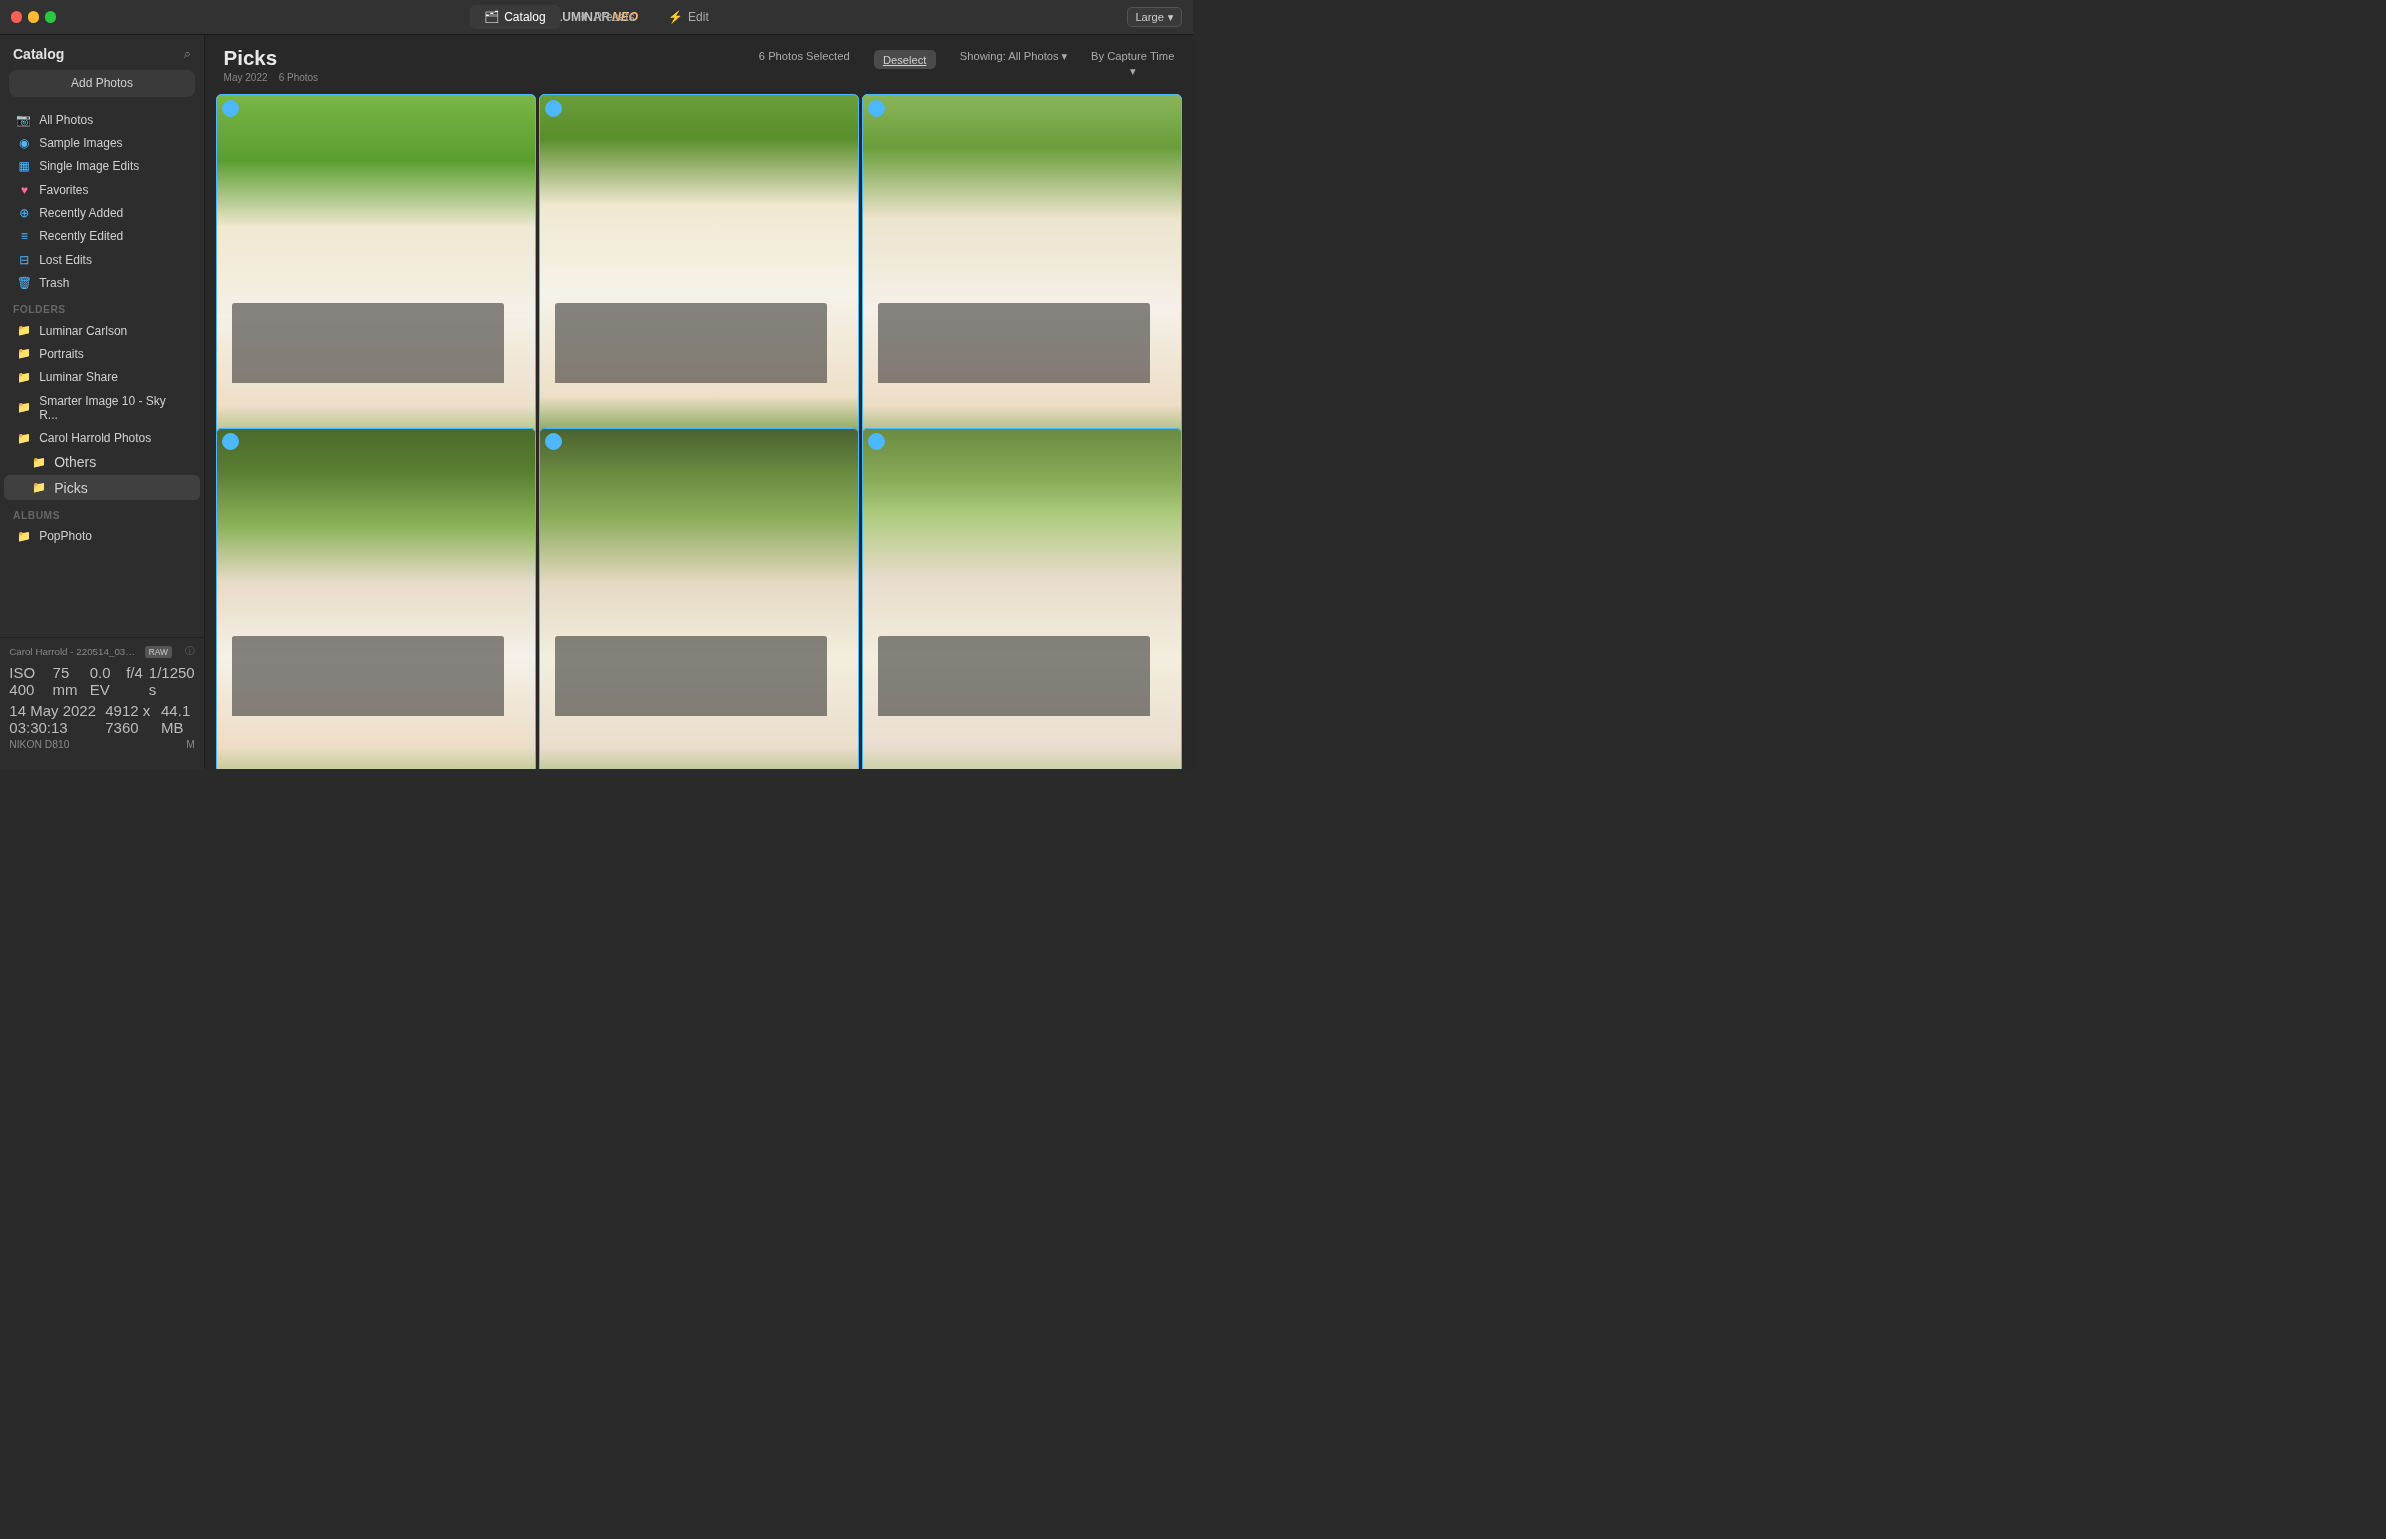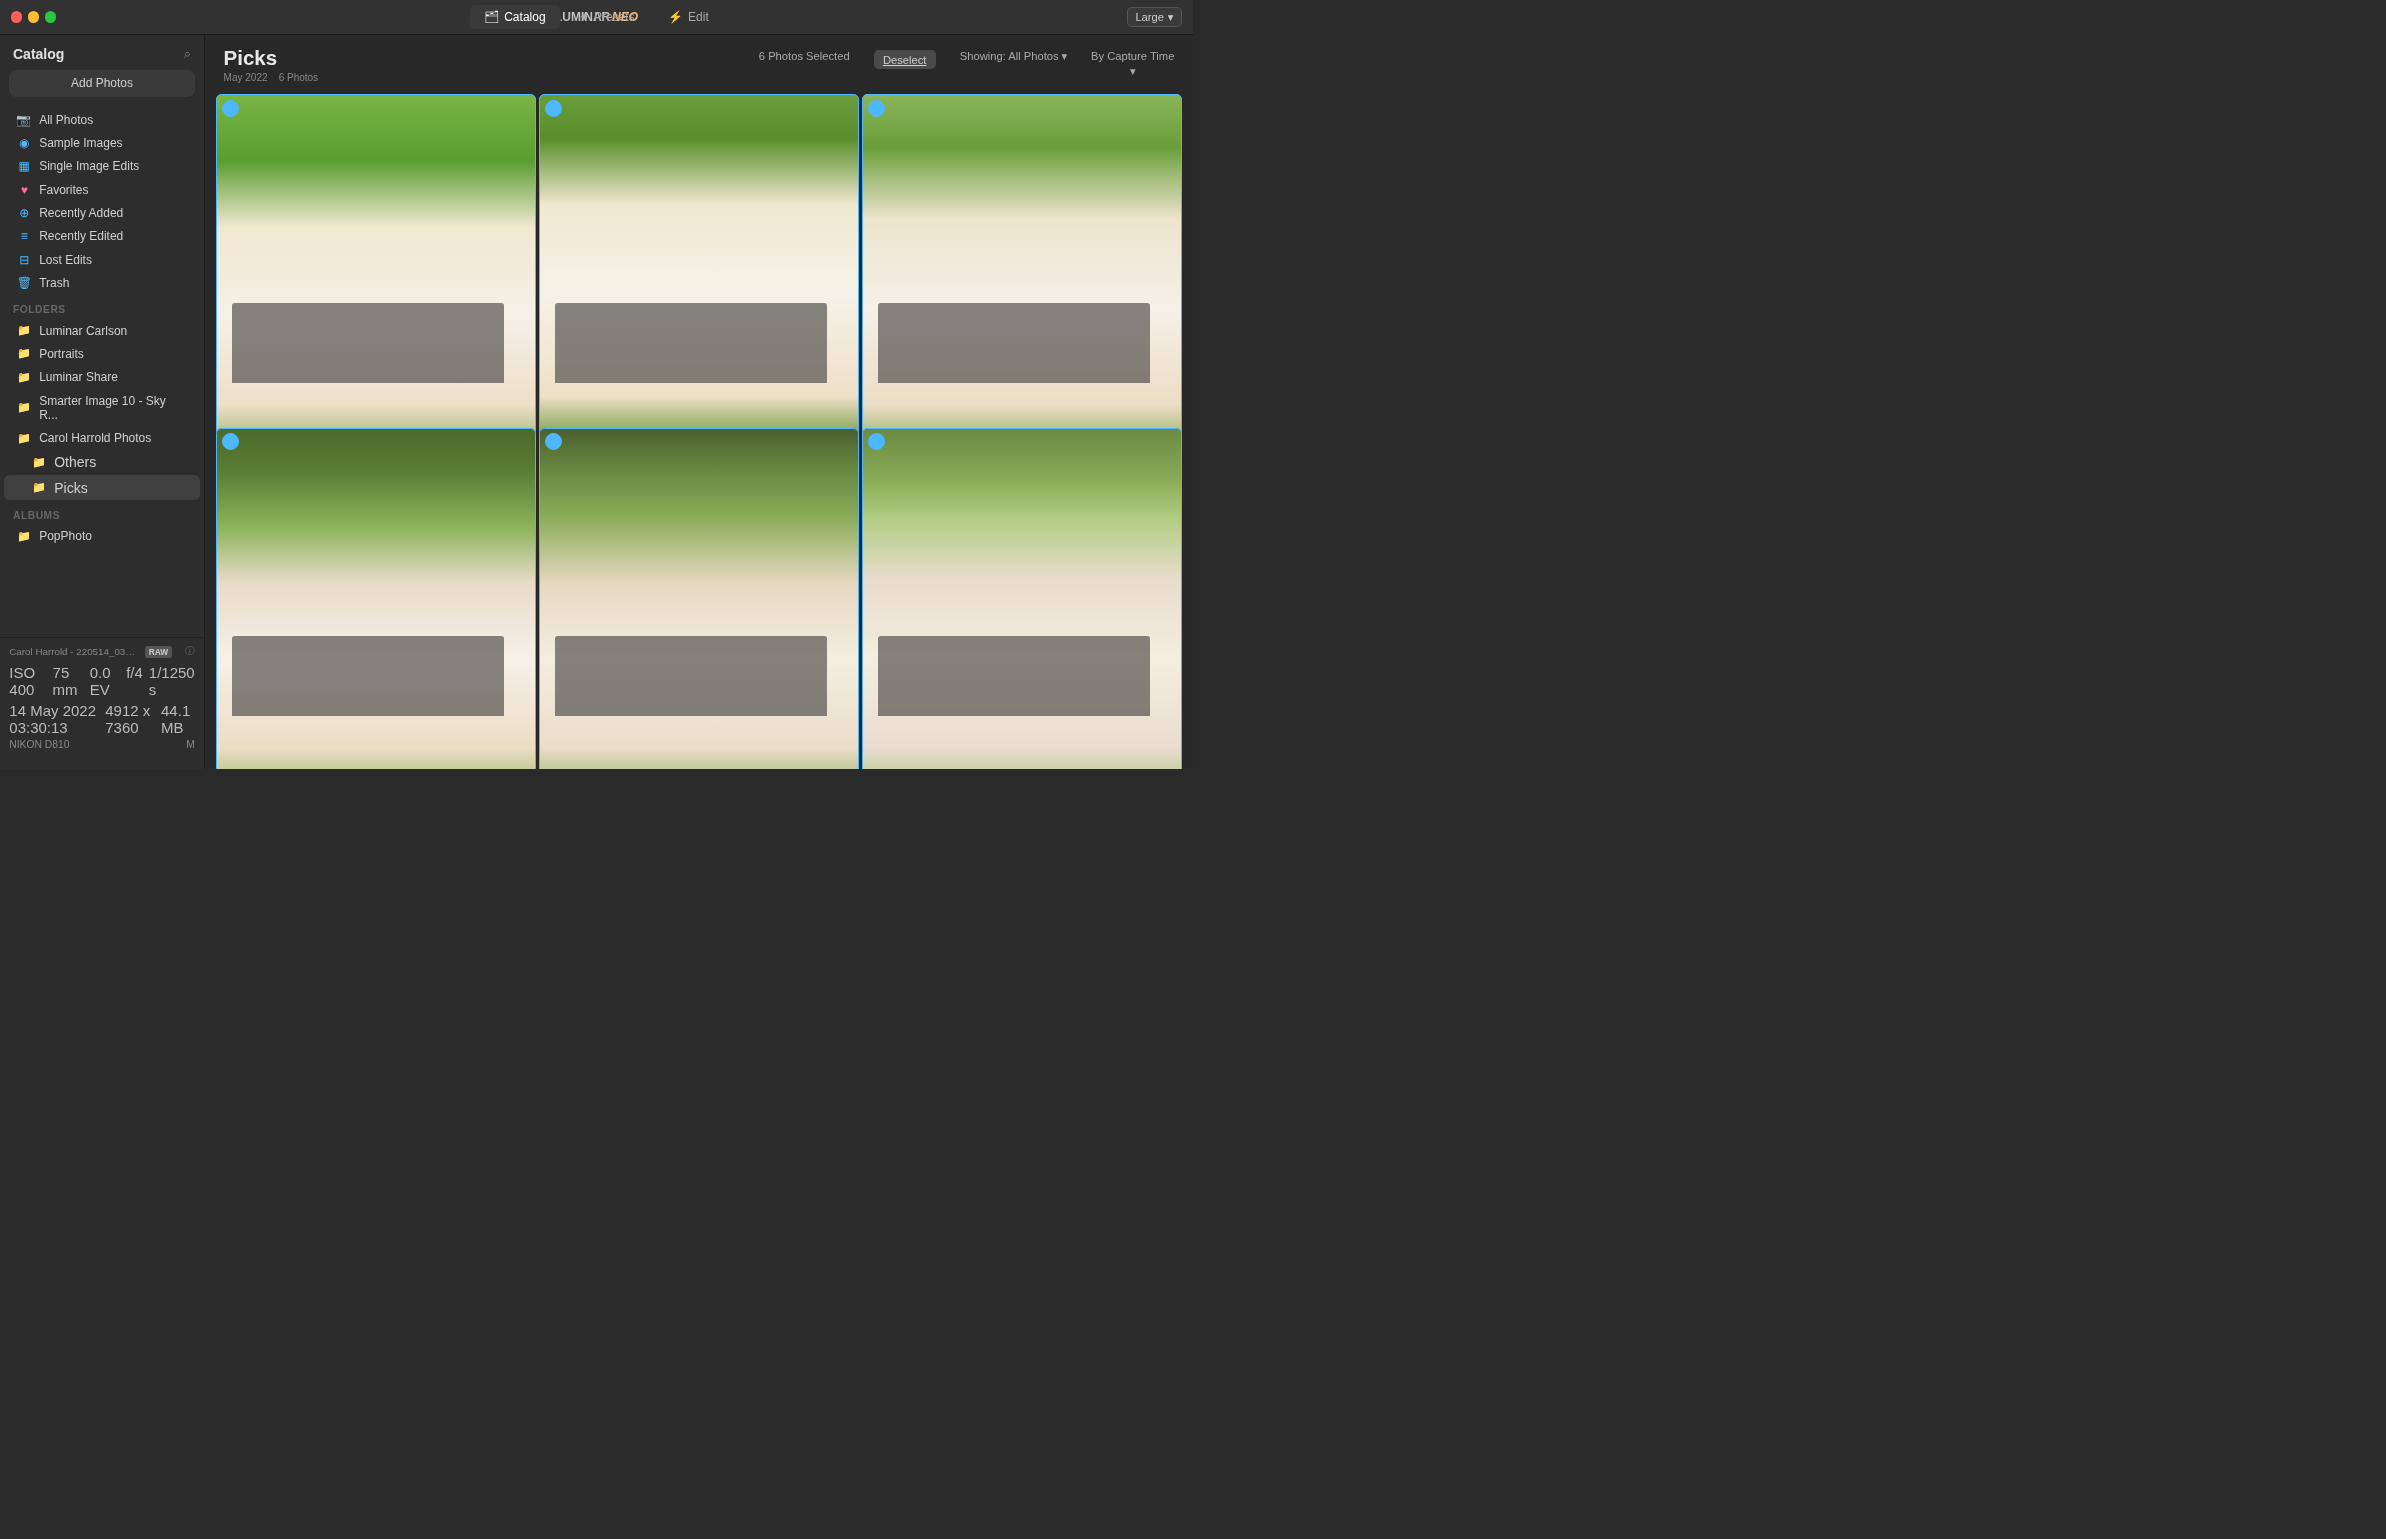--- a/index.html
+++ b/index.html
@@ -192,21 +192,21 @@
       align-items: center;
       gap: 4.7px;
       margin-bottom: 5.6px;
     }
     .raw-badge {
       background: #555;
       color: #ccc;
       font-size: 8.4px;
       padding: 0.9px 3.7px;
       border-radius: 2.8px;
-      font-weight: 700;
+      font-weight: 400;
     }
     .info-icon {
       margin-left: auto;
       color: #666;
       cursor: pointer;
     }
     .exif-row {
       display: flex;
       gap: 6px;
       font-size: 15px;

